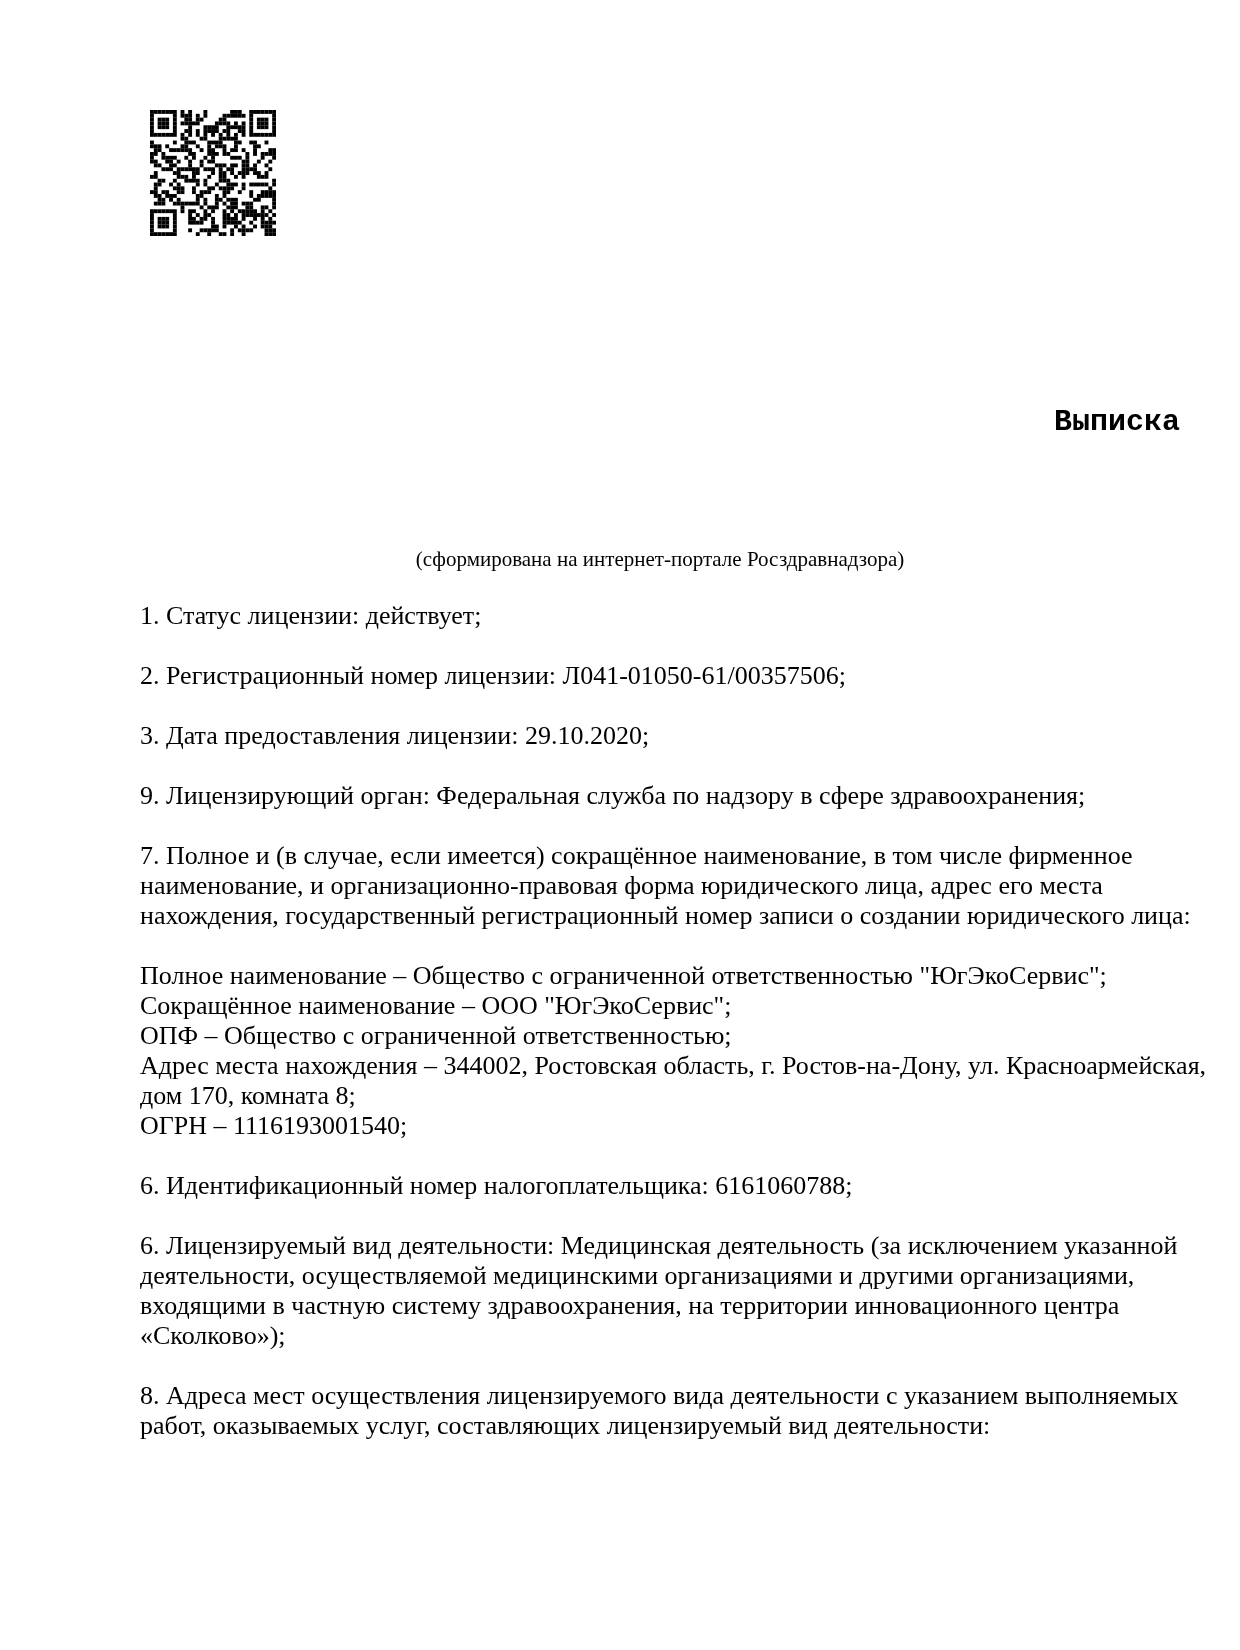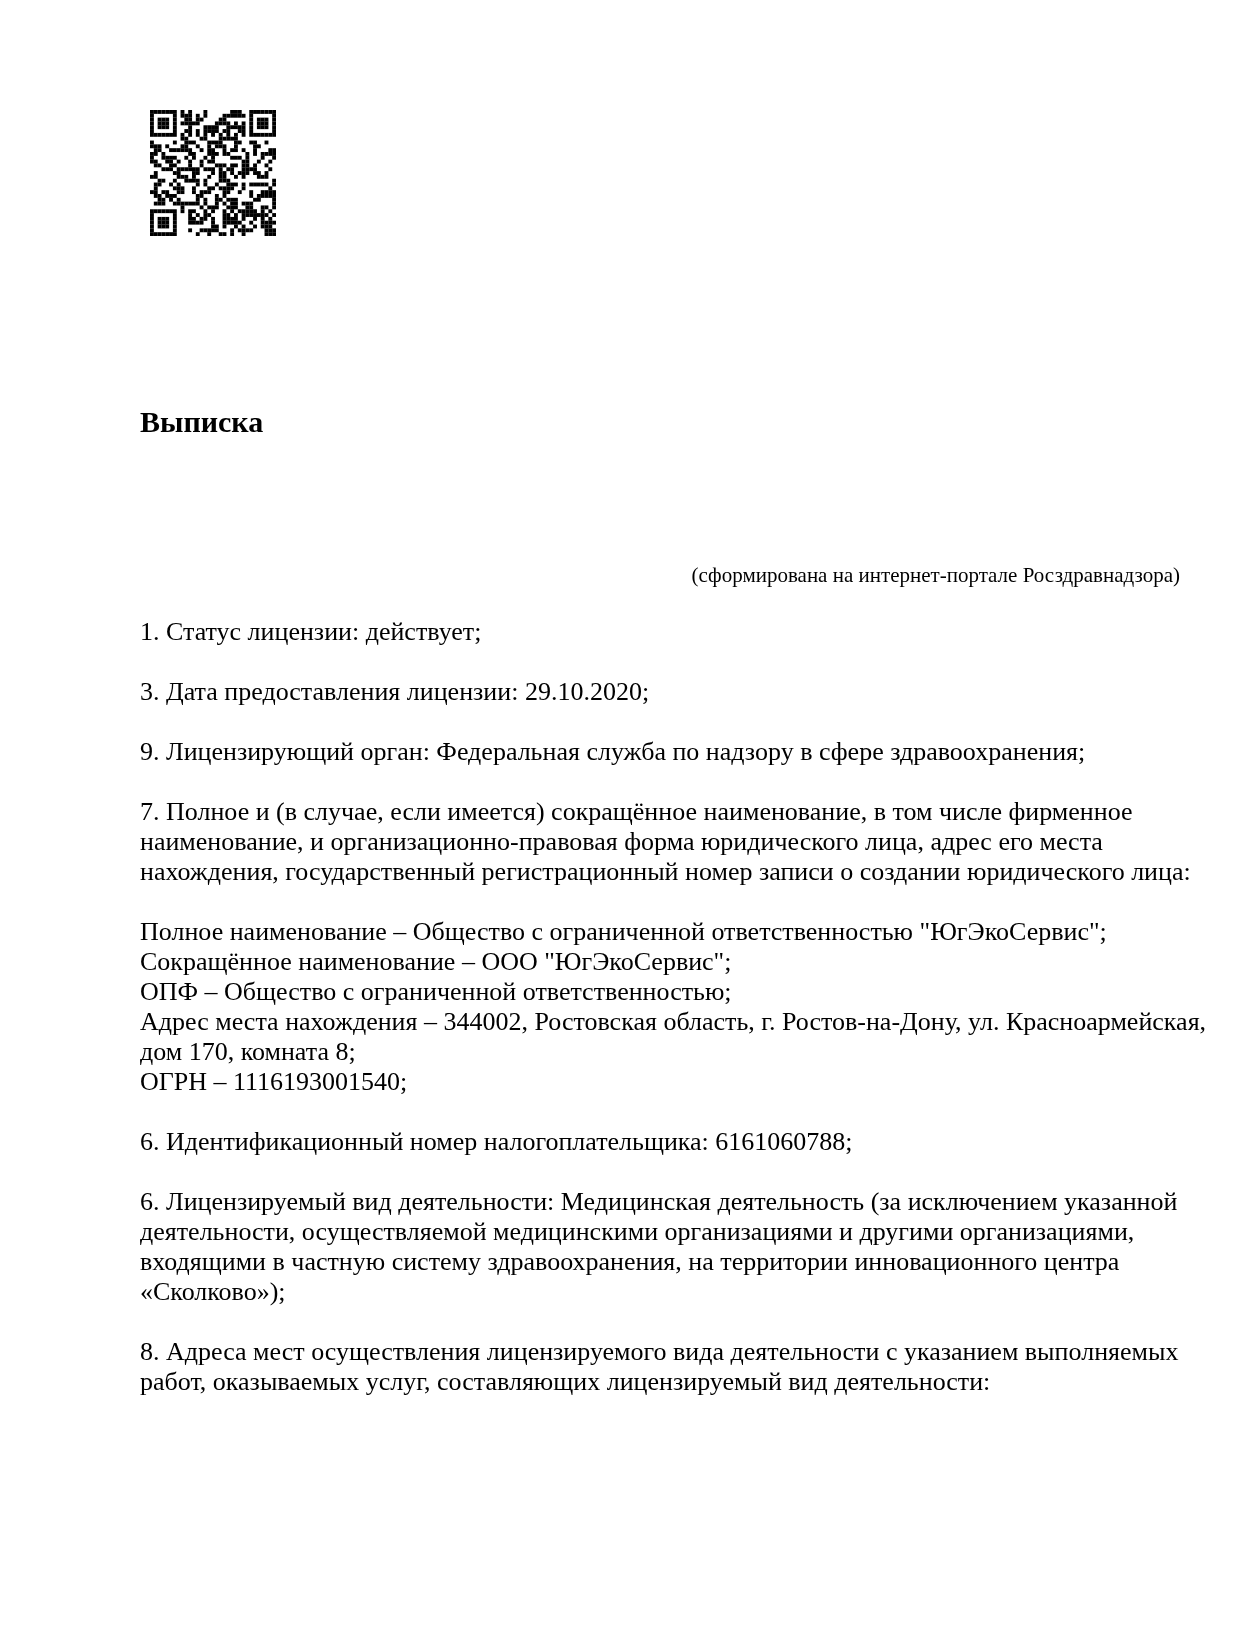--- a/index.html
+++ b/index.html
@@ -26,29 +26,30 @@
   .qr-wrap svg { display: block; width: 100%; height: 100%; }
   .qr-wrap rect { fill: #000000; }
   .content {
     position: absolute;
     left: 140px;
     top: 0;
     width: 1040px;
   }
   .title-block {
     margin-top: 327px;
-    text-align: left;
+    text-align: right;
     font-weight: bold;
     font-size: 30px;
     line-height: 38px;
     white-space: pre;
+    font-family: Liberation Mono, monospace;
   }
   .subtitle {
-    margin-top: 46px;
-    text-align: right;
+    margin-top: 30px;
+    text-align: center;
     font-size: 21px;
     line-height: 24px;
     white-space: pre;
   }
   .body-block {
     margin-top: 26px;
     font-size: 26px;
     line-height: 30px;
   }
   .para {
@@ -605,20 +606,21 @@
   <div class="content">
 
     <div class="title-block">
       <div>Выписка</div>
     </div>
 
     <div class="subtitle">(сформирована на интернет-портале Росздравнадзора)</div>
 
     <div class="body-block">
       <p class="para">1. Статус лицензии: действует;</p>
+      <p class="para">2. Регистрационный номер лицензии: Л041-01050-61/00357506;</p>
       <p class="para">3. Дата предоставления лицензии: 29.10.2020;</p>
       <p class="para">9. Лицензирующий орган: Федеральная служба по надзору в сфере здравоохранения;</p>
       <p class="para">7. Полное и (в случае, если имеется) сокращённое наименование, в том числе фирменное
 наименование, и организационно-правовая форма юридического лица, адрес его места
 нахождения, государственный регистрационный номер записи о создании юридического лица:</p>
       <p class="para">Полное наименование – Общество с ограниченной ответственностью "ЮгЭкоСервис";
 Сокращённое наименование – ООО "ЮгЭкоСервис";
 ОПФ – Общество с ограниченной ответственностью;
 Адрес места нахождения – 344002, Ростовская область, г. Ростов-на-Дону, ул. Красноармейская,
 дом 170, комната 8;

